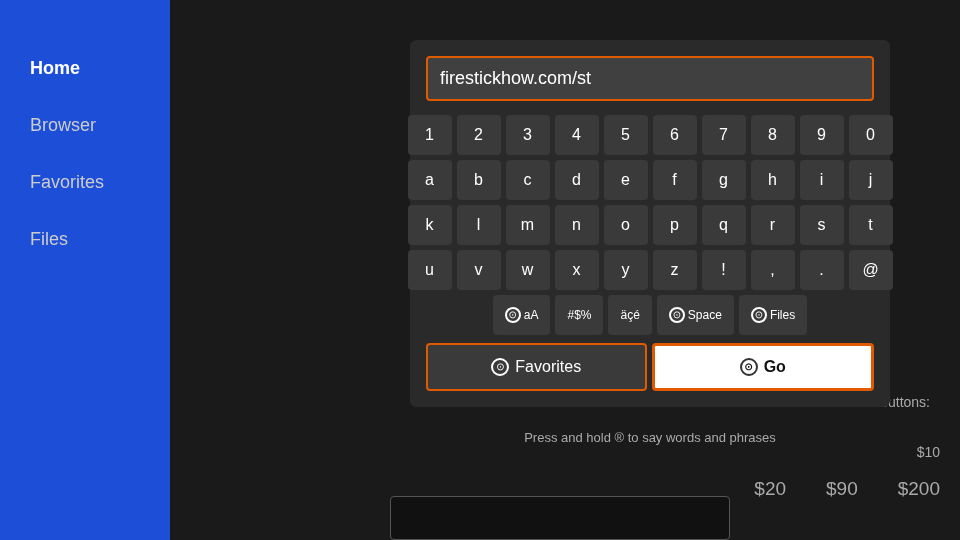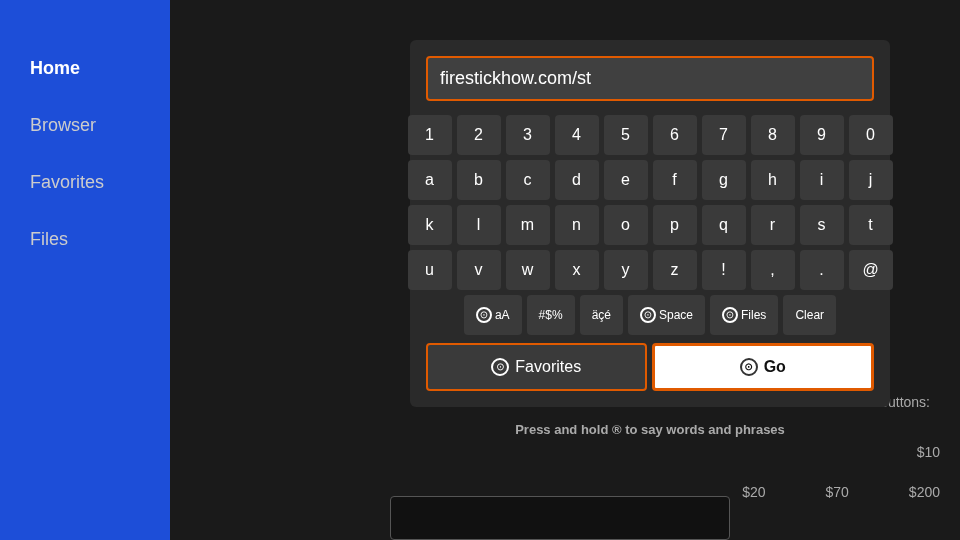--- a/index.html
+++ b/index.html
@@ -71,23 +71,23 @@
       display: flex;
       gap: 60px;
       align-items: center;
     }
 
     .donation-amounts2 {
       position: absolute;
       bottom: 40px;
       right: 20px;
       color: #aaa;
-      font-size: 14px;
-      display: flex;
-      gap: 60px;
+      font-size: 19px;
+      display: flex;
+      gap: 40px;
     }
 
     
     .keyboard-dialog {
       position: absolute;
       top: 40px;
       left: 240px;
       width: 480px;
       background: #2a2a2a;
       border-radius: 6px;
@@ -183,28 +183,27 @@
       font-weight: bold;
       cursor: pointer;
       display: flex;
       align-items: center;
       justify-content: center;
       gap: 6px;
     }
 
     .hint-text {
       position: absolute;
-      bottom: 103px;
+      bottom: 95px;
       left: 240px;
       right: 0;
       text-align: center;
       color: #aaa;
       font-size: 13px;
       width: 480px;
-      font-weight: bold;
     }
   </style>
 </head>
 <body>
 
 <div class="sidebar">
   <div class="sidebar-item active">
     <span>Home</span>
   </div>
   <div class="sidebar-item">
@@ -223,21 +222,21 @@
   <div class="bg-input-bar"></div>
 
   <div class="donation-text">
     <span>ase donation buttons:</span>
   </div>
   <div class="donation-amounts">
     <span>$10</span>
   </div>
   <div class="donation-amounts2">
     <span>$20</span>
-    <span>$70</span>
+    <span>$90</span>
     <span>$200</span>
   </div>
 
   <div class="keyboard-dialog">
     <div class="url-input-container">
       <input class="url-input" type="text" value="firestickhow.com/st" style="">
     </div>
 
     <div class="keyboard-rows">
 
@@ -305,23 +304,20 @@
           <span>äçé</span>
         </button>
         <button class="key key-wide key-small-text">
           <span style="display:inline-block;width:16px;height:16px;border:2px solid #fff;border-radius:50%;font-size:10px;line-height:12px;text-align:center;margin-right:3px;">⊙</span>
           <span>Space</span>
         </button>
         <button class="key key-wide key-small-text">
           <span style="display:inline-block;width:16px;height:16px;border:2px solid #fff;border-radius:50%;font-size:10px;line-height:12px;text-align:center;margin-right:3px;">⊙</span>
           <span>Files</span>
         </button>
-        <button class="key key-wide key-small-text">
-          <span>Clear</span>
-        </button>
       </div>
     </div>
 
     <div class="bottom-buttons">
       <button class="btn-previous">
         <span style="display:inline-block;width:18px;height:18px;border:2px solid #fff;border-radius:50%;font-size:10px;line-height:14px;text-align:center;">⊙</span>
         <span>Favorites</span>
       </button>
       <button class="btn-go">
         <span style="display:inline-block;width:18px;height:18px;border:2px solid #333;border-radius:50%;font-size:10px;line-height:14px;text-align:center;">⊙</span>

